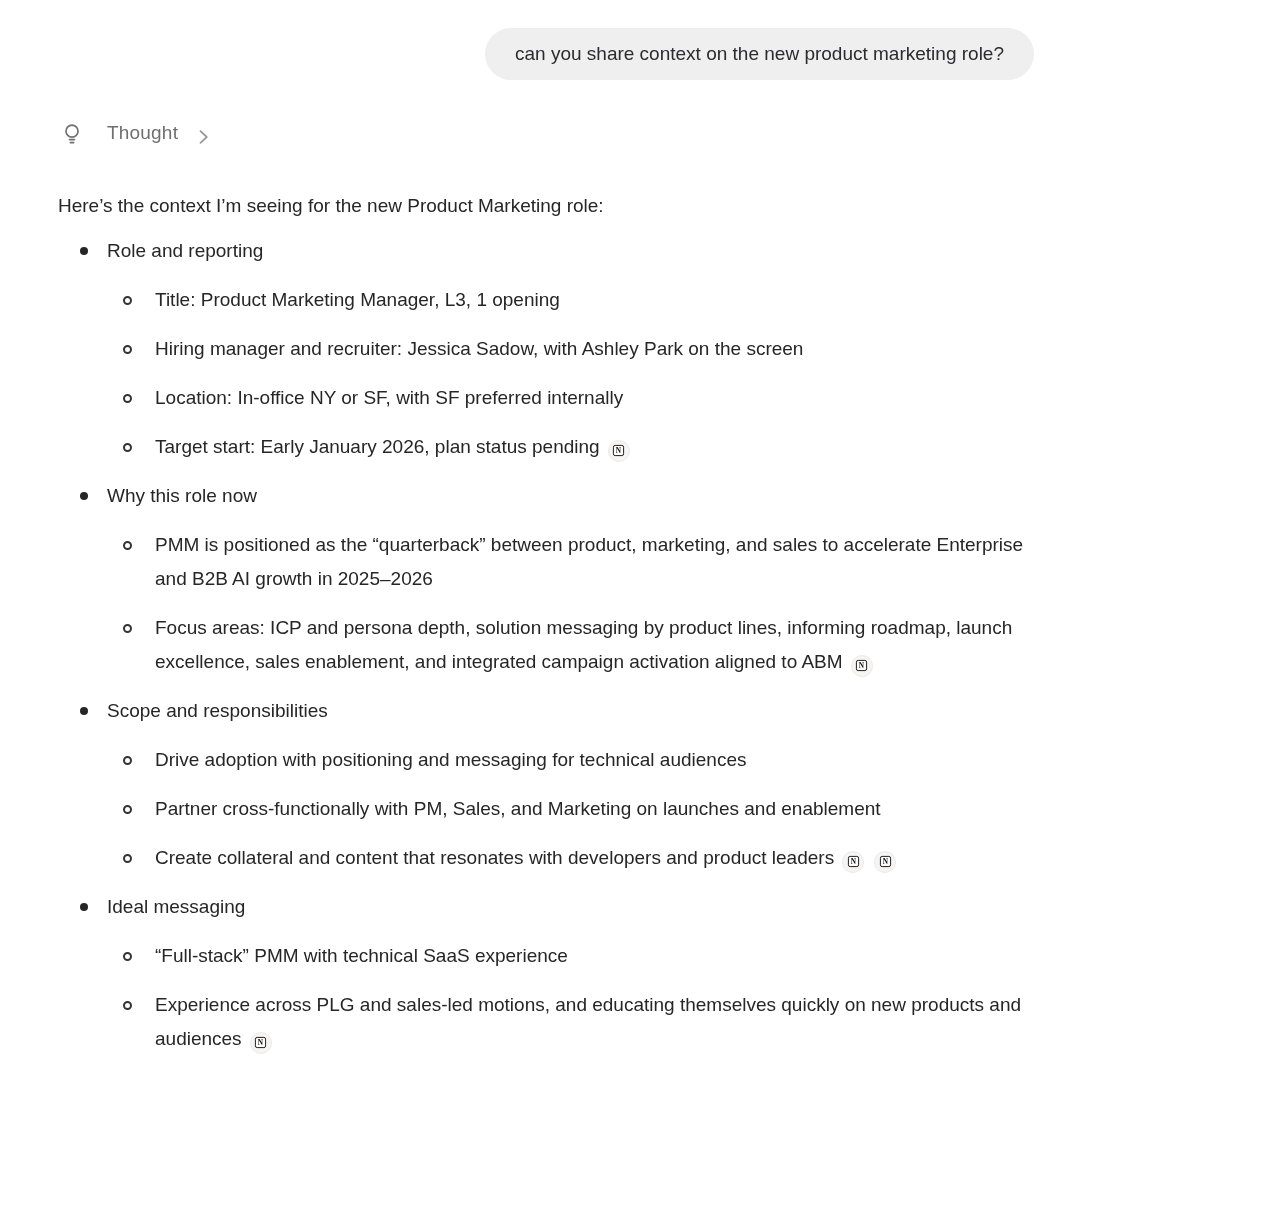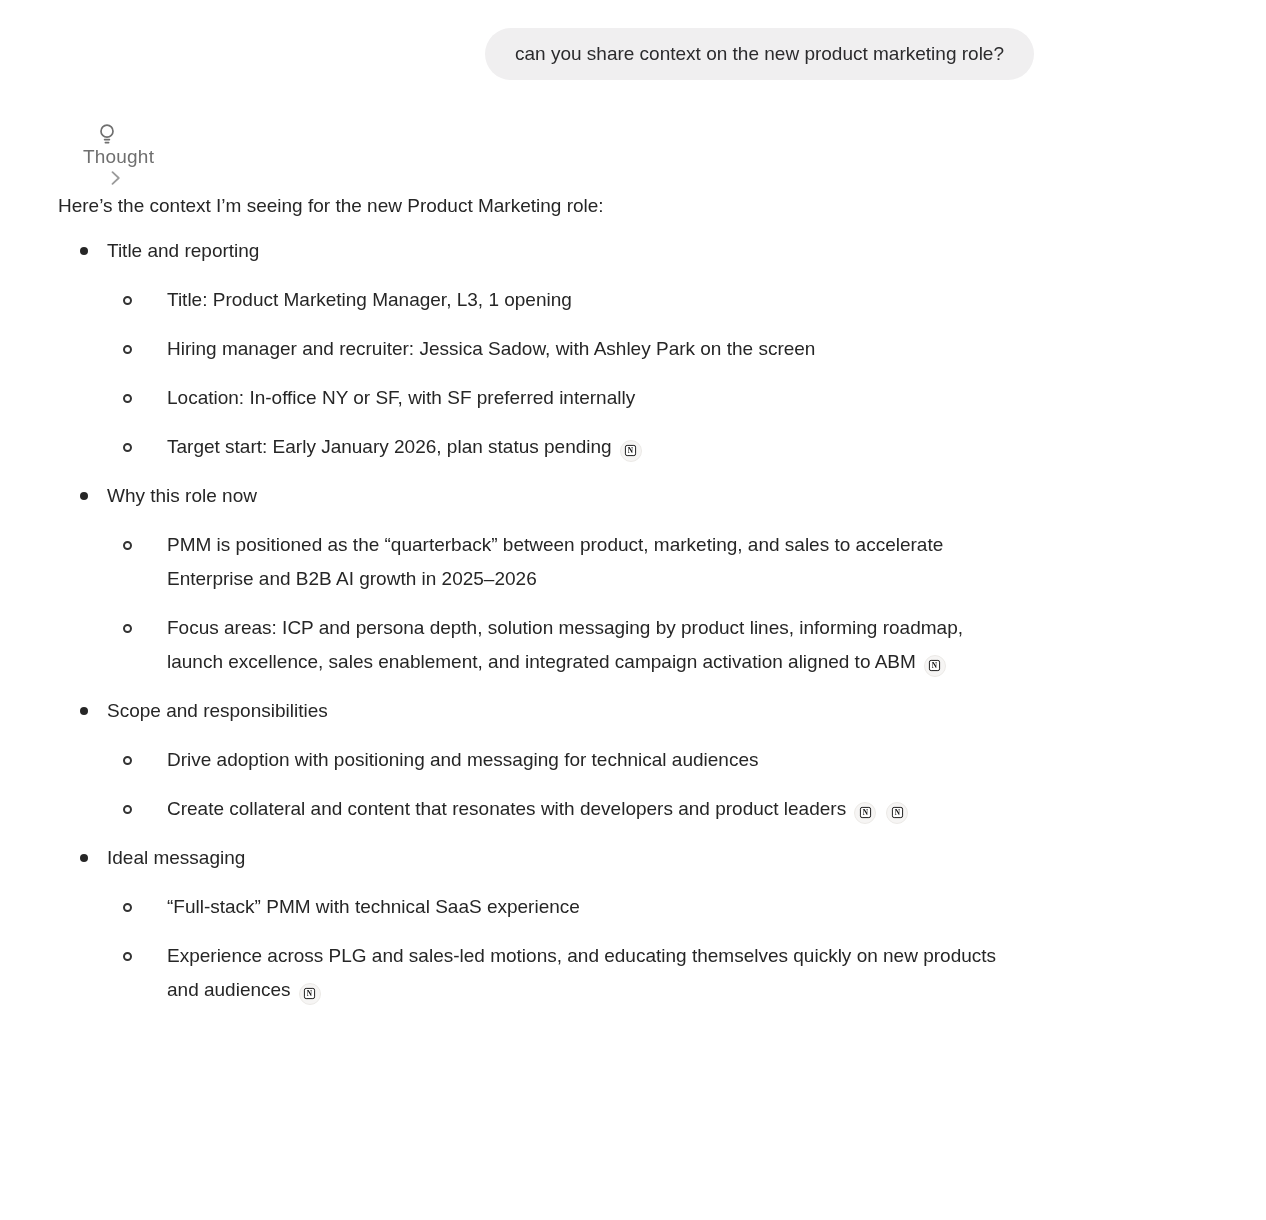--- a/index.html
+++ b/index.html
@@ -27,44 +27,42 @@
     font-size: 19px;
     line-height: 24px;
     color: #2b2b2d;
     max-width: 900px;
   }
 
   
   .tool-row {
     margin-left: 60px;
     display: flex;
-    align-items: center;
     cursor: pointer;
     width: max-content;
-    flex-direction: column;
   }
   .tool-row.thought { margin-top: 42px; height: 30px; }
   .tool-row.results { margin-top: 37px; height: 32px; }
   .tool-icon { width: 24px; height: 24px; display: inline-flex; align-items: center; justify-content: center; }
   .tool-label {
     margin-left: 23px;
     font-size: 19px;
     color: #6f6f6f;
     letter-spacing: 0.2px;
   }
   .chev { margin-left: 15px; display: inline-flex; align-items: center; }
   .src-icons { display: inline-flex; align-items: center; gap: 7px; margin-left: 16px; }
   .src-icon { width: 25px; height: 25px; display: inline-flex; align-items: center; justify-content: center; }
 
   
   .content { margin-top: 37px; padding: 0 44px 0 58px; font-size: 19px; line-height: 34px; }
   .intro { margin-bottom: 11px; }
   .li { display: flex; margin-bottom: 15px; }
   .l1 > .marker { flex: 0 0 49px; }
-  .l2 { margin-left: 49px; gap: 12px; }
+  .l2 { margin-left: 49px; }
   .l2 > .marker { flex: 0 0 48px; }
   .marker { display: flex; }
   .dot {
     width: 8px; height: 8px; border-radius: 50%;
     background: #262626; margin-left: 22px; margin-top: 13px;
   }
   .circ {
     width: 9px; height: 9px; border-radius: 50%;
     border: 2px solid #333333; margin-left: 16px; margin-top: 12.5px;
   }
@@ -149,21 +147,21 @@
 
 
   <div class="content">
     <p class="intro">Here’s the context I’m seeing for the new Product Marketing role:</p>
 
     <div class="section">
       <div class="li l1">
         <span class="marker">
             <span class="dot"></span>
           </span>
-        <span class="txt">Title and reporting</span>
+        <span class="txt">Role and reporting</span>
       </div>
       <div class="sublist">
         <div class="li l2">
           <span class="marker">
               <span class="circ"></span>
             </span>
           <span class="txt"><span>Title: Product Marketing Manager, L3, 1 opening</span></span>
         </div>
         <div class="li l2">
           <span class="marker">
@@ -223,20 +221,26 @@
             <span class="dot"></span>
           </span>
         <span class="txt">Scope and responsibilities</span>
       </div>
       <div class="sublist">
         <div class="li l2">
           <span class="marker">
               <span class="circ"></span>
             </span>
           <span class="txt"><span>Drive adoption with positioning and messaging for technical audiences</span></span>
+        </div>
+        <div class="li l2">
+          <span class="marker">
+              <span class="circ"></span>
+            </span>
+          <span class="txt"><span>Partner cross-functionally with PM, Sales, and Marketing on launches and enablement</span></span>
         </div>
         <div class="li l2">
           <span class="marker">
               <span class="circ"></span>
             </span>
           <span class="txt"><span>Create collateral and content that resonates with developers and product leaders</span><span class="badge">
                 <svg width="13" height="13">
                   <use href="#sym-notion"></use>
                 </svg>
               </span><span class="badge">

